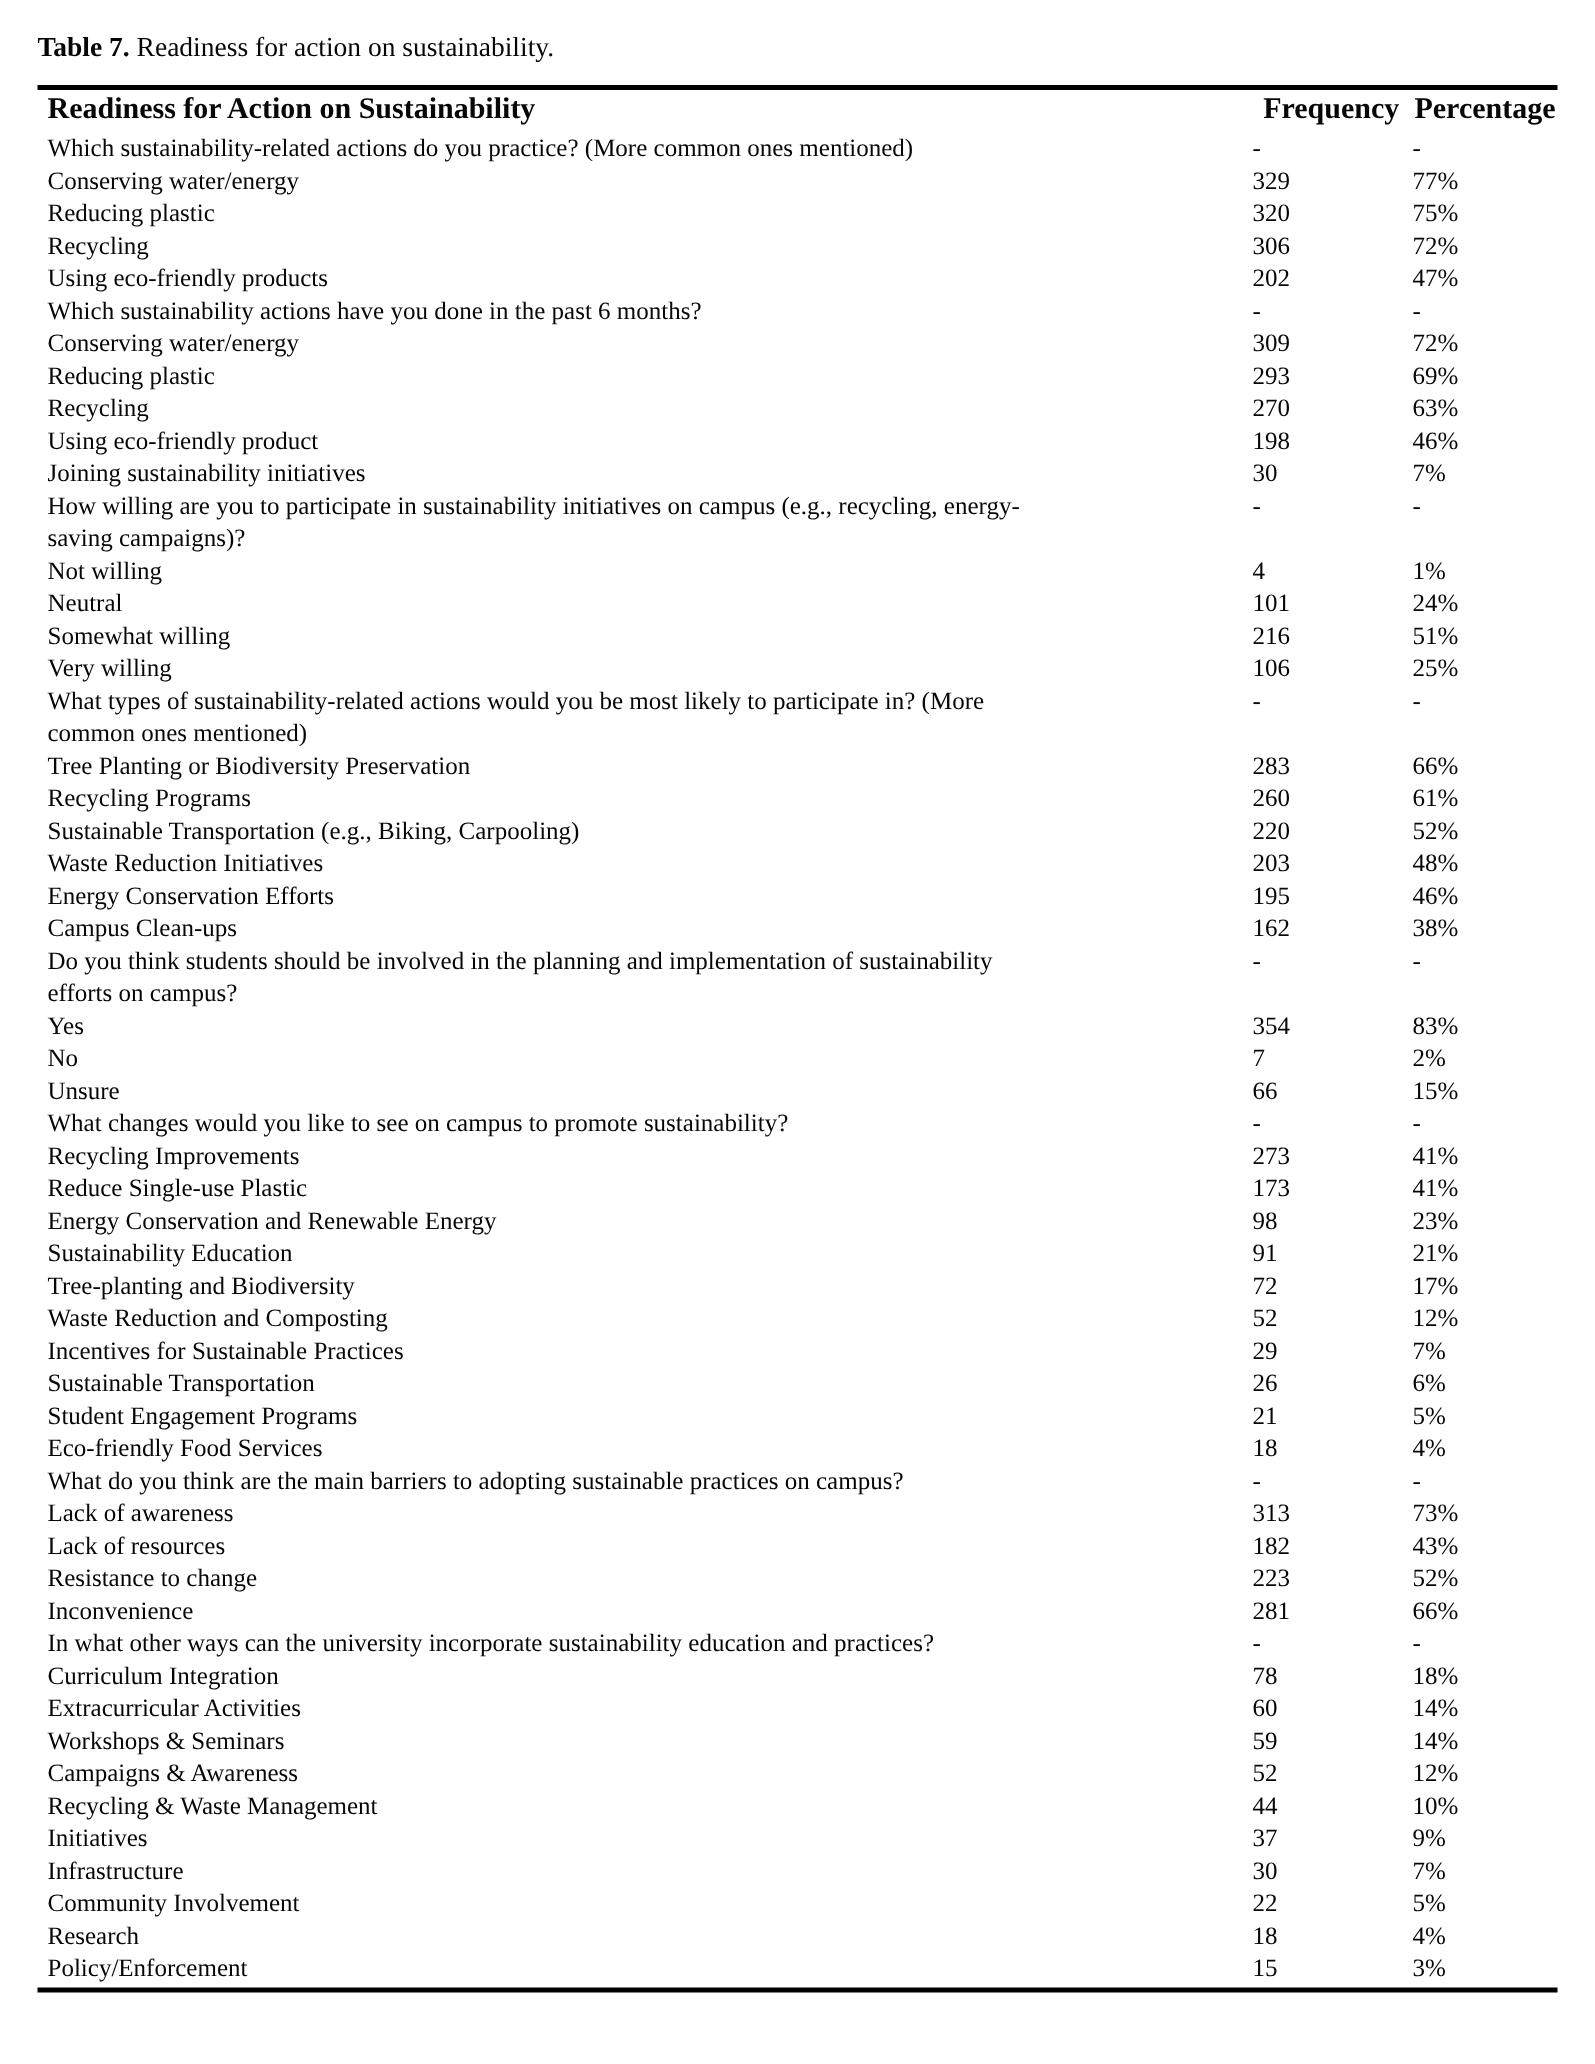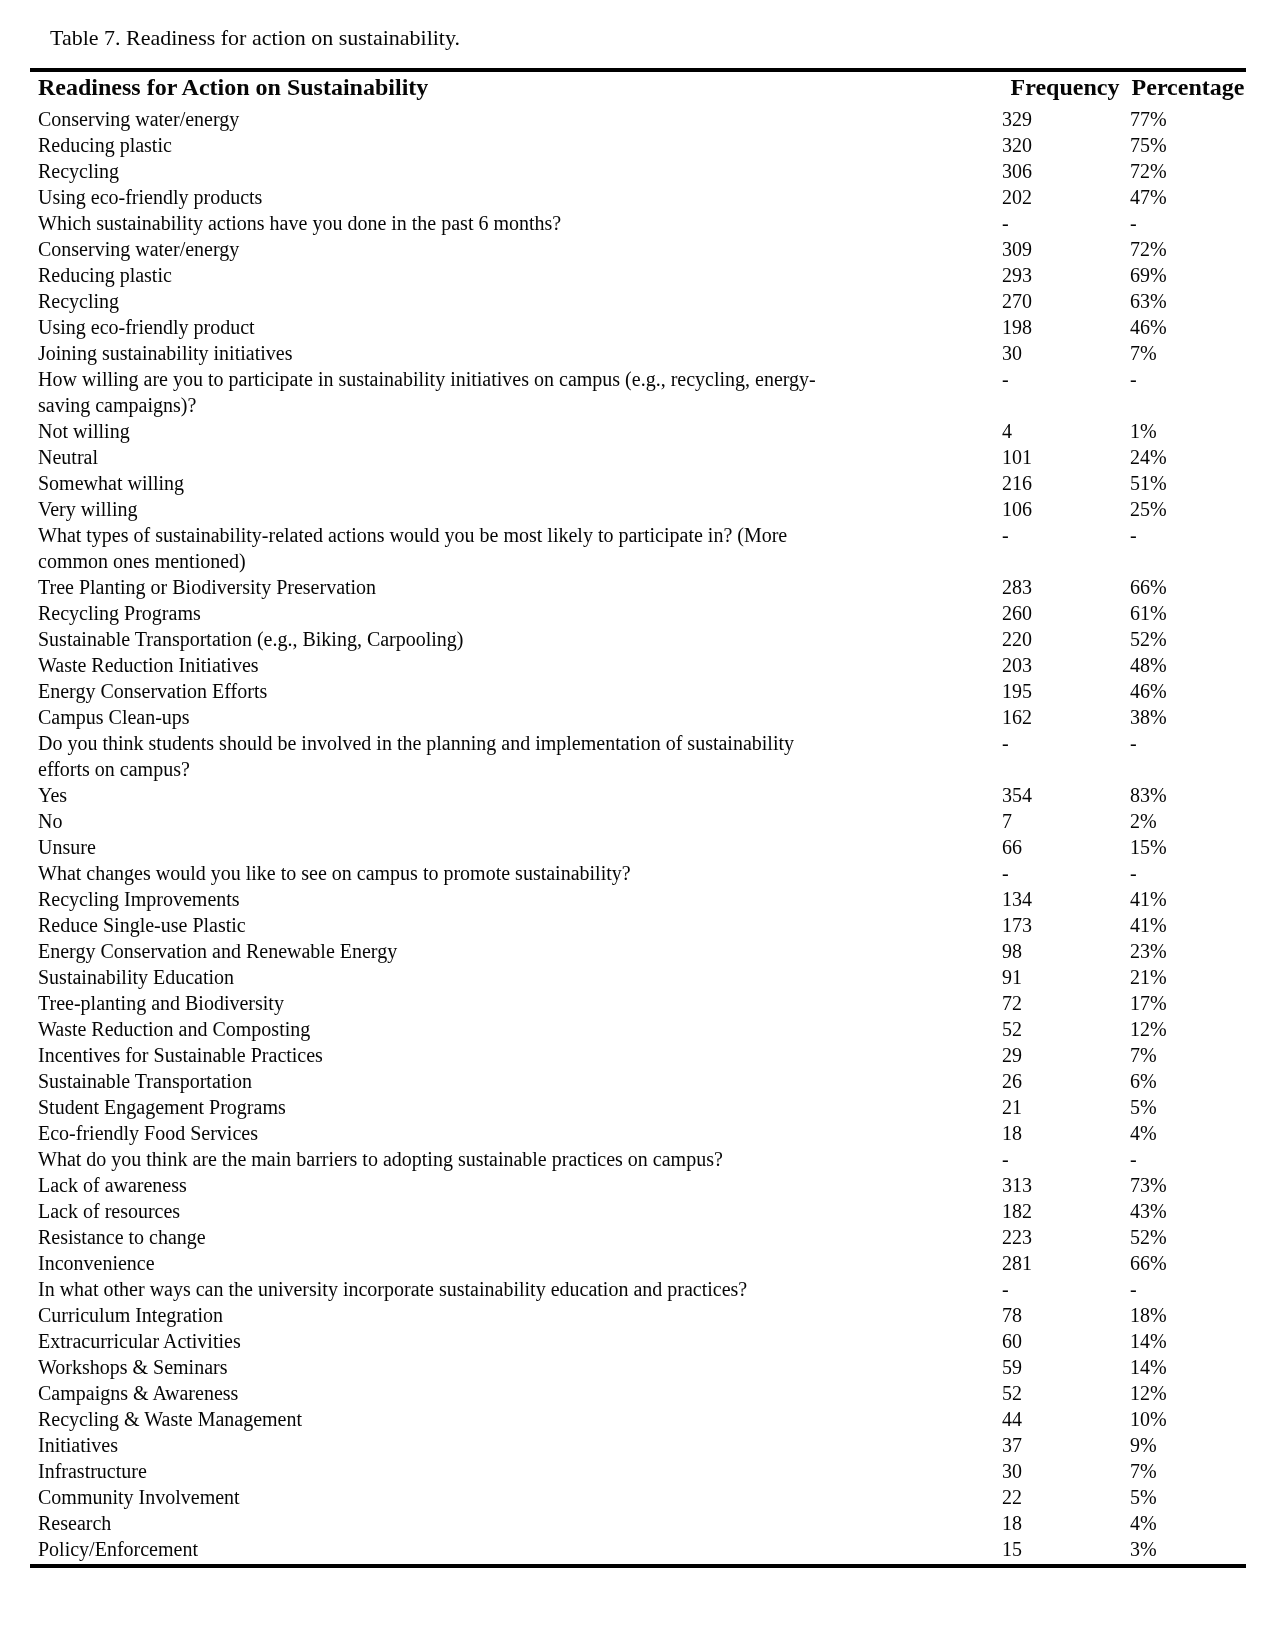--- a/index.html
+++ b/index.html
@@ -8,21 +8,21 @@
     color: #060606;
     font-family: "Liberation Serif", serif;
     -webkit-font-smoothing: antialiased;
   }
   .page { padding: 24px 30px 20px 30px; }
   .caption {
     margin: 0 0 16px 0;
     font-size: 22px;
     line-height: 28px;
   }
-  .caption-bold { font-weight: 400; margin-left: 20px; }
+  .caption-bold { font-weight: 700; }
   table.readiness {
     border-collapse: collapse;
     width: 1216px;
     table-layout: fixed;
     border-top: 4px solid #000;
     border-bottom: 4px solid #000;
   }
   col.c-label { width: 970px; }
   col.c-freq  { width: 128px; }
   col.c-pct   { width: 118px; }
@@ -67,20 +67,25 @@
     </colgroup>
     <thead>
       <tr>
         <th>Readiness for Action on Sustainability</th>
         <th>Frequency</th>
         <th>Percentage</th>
       </tr>
     </thead>
     <tbody>
         <tr>
+          <td>Which sustainability-related actions do you practice? (More common ones mentioned)</td>
+          <td>-</td>
+          <td>-</td>
+        </tr>
+        <tr>
           <td>Conserving water/energy</td>
           <td>329</td>
           <td>77%</td>
         </tr>
         <tr>
           <td>Reducing plastic</td>
           <td>320</td>
           <td>75%</td>
         </tr>
         <tr>
@@ -203,21 +208,21 @@
           <td>66</td>
           <td>15%</td>
         </tr>
         <tr>
           <td>What changes would you like to see on campus to promote sustainability?</td>
           <td>-</td>
           <td>-</td>
         </tr>
         <tr>
           <td>Recycling Improvements</td>
-          <td>134</td>
+          <td>273</td>
           <td>41%</td>
         </tr>
         <tr>
           <td>Reduce Single-use Plastic</td>
           <td>173</td>
           <td>41%</td>
         </tr>
         <tr>
           <td>Energy Conservation and Renewable Energy</td>
           <td>98</td>

